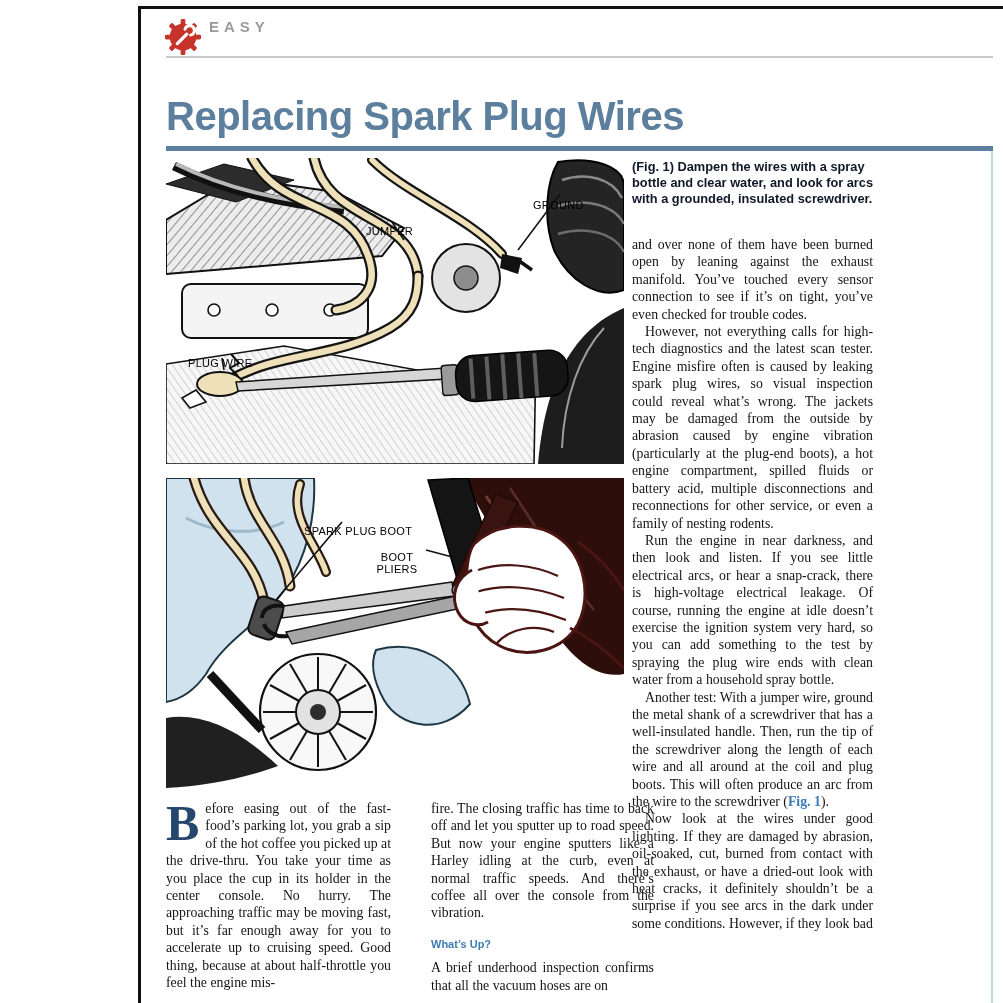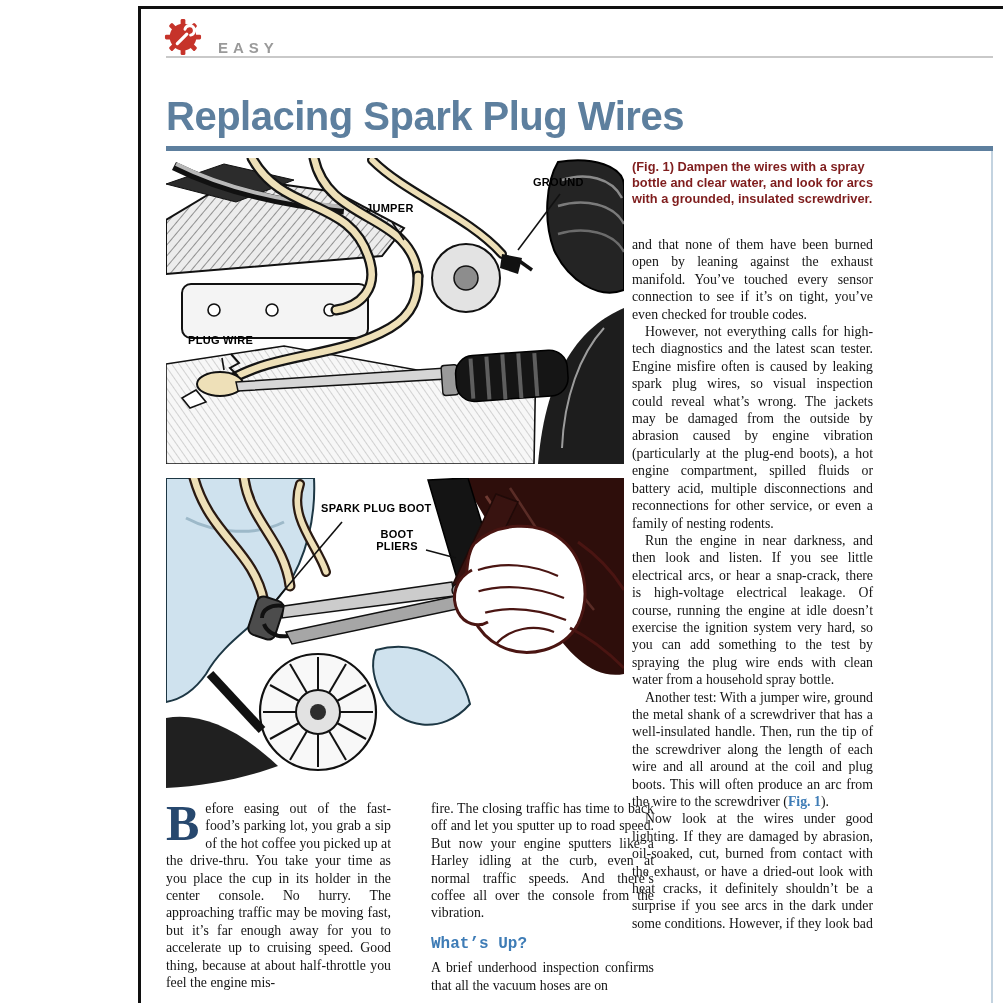--- a/index.html
+++ b/index.html
@@ -6,63 +6,63 @@
   .page{
     position:relative;width:1003px;height:1003px;background:#fff;overflow:hidden;
     font-family:"Liberation Sans",sans-serif;color:#111;
   }
   
   .edge-top{position:absolute;left:138px;top:6px;width:865px;height:3px;background:#101010;}
   .edge-left{position:absolute;left:138px;top:6px;width:3px;height:997px;background:#101010;}
   .edge-right{position:absolute;left:991px;top:146px;width:2px;height:857px;background:#c3d3e0;}
 
   
-  .badge-wrap{position:absolute;left:164px;top:18px;display:flex;align-items:flex-end;gap:16px;}
+  .badge-wrap{position:absolute;left:164px;top:18px;display:flex;align-items:flex-start;gap:7px;}
   .easy-label{font-weight:bold;font-size:15px;letter-spacing:5px;color:var(--easy-gray);}
   .header-rule{position:absolute;left:166px;top:56px;width:827px;height:2px;background:#c9c9c9;}
 
   .page-title{
     position:absolute;left:166px;top:94px;width:820px;
     font-size:40px;font-weight:bold;letter-spacing:-0.5px;color:var(--title-blue);
   }
   .title-rule{position:absolute;left:166px;top:146px;width:827px;height:5px;background:var(--rule-blue);}
 
   
   .fig{position:absolute;background:#fff;}
   .fig1{left:166px;top:158px;width:458px;height:306px;}
   .fig2{left:166px;top:478px;width:458px;height:312px;}
   .figsvg{position:absolute;left:0;top:0;width:100%;height:100%;}
   .fig-label{
-    position:absolute;font-weight:bold;font-size:11px;letter-spacing:.3px;color:#000;
-    white-space:nowrap;background:transparent;
+    position:absolute;font-weight:normal;font-size:11px;letter-spacing:.3px;color:#000;
+    white-space:nowrap;background:transparent;margin-top:23px;
   }
   .fig-label.wrap{white-space:normal;text-align:center;}
 
   
-  .caption{font-weight:bold;color:#7f1d1d;}
+  .caption{font-weight:bold;color:#0f172a;}
   .caption1{position:absolute;left:632px;top:159px;width:246px;font-size:12.8px;line-height:16px;}
   .caption2{position:absolute;left:340px;top:204px;width:118px;font-size:12.5px;line-height:16px;background:#fff;}
   .right-col{
     position:absolute;left:632px;top:236px;width:241px;
     font-family:"Liberation Serif",serif;font-size:13.8px;line-height:17.4px;color:#141414;
   }
   .body-p{margin:0;text-align:justify;}
   .body-p.indent{text-indent:13px;}
   .figref{color:var(--heading-blue);font-weight:bold;}
 
   .col1{position:absolute;left:166px;top:800px;width:225px;
     font-family:"Liberation Serif",serif;font-size:13.8px;line-height:17.4px;color:#141414;}
   .col2{position:absolute;left:400px;top:800px;width:223px;
     font-family:"Liberation Serif",serif;font-size:13.8px;line-height:17.4px;color:#141414;margin-left:31px;}
   .dropcap{
     float:left;font-family:"Liberation Serif",serif;font-weight:bold;
     font-size:50px;line-height:41px;margin:3px 6px 0 0;color:var(--dropcap-navy);
   }
   .whats-up{
-    font-family:Liberation Mono, monospace;font-weight:bold;font-size:16px;
+    font-family:Liberation Sans, sans-serif;font-weight:bold;font-size:11px;
     color:var(--heading-blue);margin:14px 0 6px 0;
   }
 </style>
 </head>
 <body>
 
 <div class="page">
 
   <div class="edge-top"></div>
   <div class="edge-left"></div>
@@ -168,21 +168,21 @@
       </g>
     </svg>
     <div class="fig-label" style="left:200px;top:44px;">JUMPER</div>
     <div class="fig-label" style="left:367px;top:18px;">GROUND</div>
     <div class="fig-label" style="left:22px;top:176px;">PLUG WIRE</div>
   </div>
 
   <div class="caption caption1">(Fig. 1) Dampen the wires with a spray bottle and clear water, and look for arcs with a grounded, insulated screwdriver.</div>
 
   <div class="right-col">
-      <p class="body-p"><span>and that none of them have been burned open by leaning against the exhaust manifold. You’ve touched every sensor connection to see if it’s on tight, you’ve even checked for trouble codes.</span></p>
+      <p class="body-p"><span>and over none of them have been burned open by leaning against the exhaust manifold. You’ve touched every sensor connection to see if it’s on tight, you’ve even checked for trouble codes.</span></p>
       <p class="body-p indent"><span>However, not everything calls for high-tech diagnostics and the latest scan tester. Engine misfire often is caused by leaking spark plug wires, so visual inspection could reveal what’s wrong. The jackets may be damaged from the outside by abrasion caused by engine vibration (particularly at the plug-end boots), a hot engine compartment, spilled fluids or battery acid, multiple disconnections and reconnections for other service, or even a family of nesting rodents.</span></p>
       <p class="body-p indent"><span>Run the engine in near darkness, and then look and listen. If you see little electrical arcs, or hear a snap-crack, there is high-voltage electrical leakage. Of course, running the engine at idle doesn’t exercise the ignition system very hard, so you can add something to the test by spraying the plug wire ends with clean water from a household spray bottle.</span></p>
       <p class="body-p indent"><span>Another test: With a jumper wire, ground the metal shank of a screwdriver that has a well-insulated handle. Then, run the tip of the screwdriver along the length of each wire and all around at the coil and plug boots. This will often produce an arc from the wire to the screwdriver (</span><span class="figref">Fig. 1</span><span>).</span></p>
       <p class="body-p indent"><span>Now look at the wires under good lighting. If they are damaged by abrasion, oil-soaked, cut, burned from contact with the exhaust, or have a dried-out look with heat cracks, it definitely shouldn’t be a surprise if you see arcs in the dark under some conditions. However, if they look bad</span></p>
     </div>
 
   <div class="fig fig2">
     <svg class="figsvg" viewBox="0 0 458 312" preserveAspectRatio="none">
       <g>
         <path d="M0,0 L148,0 C150,40 140,80 120,110 C95,146 60,160 40,196 C26,216 12,222 0,224 Z" fill="#cfe2ee" stroke="#1d3744" stroke-width="2"></path>
@@ -243,21 +243,21 @@
         <path d="M330,166 C344,150 368,146 388,154" stroke="#4a1512" stroke-width="2.2" fill="none"></path>
         <path d="M306,92 C290,100 284,118 292,134 C298,146 312,150 322,144" fill="#fff" stroke="#4a1512" stroke-width="3"></path>
         <path d="M412,64 C432,78 448,96 458,112" stroke="#4a1512" stroke-width="3" fill="none"></path>
         <path d="M404,150 C424,160 444,176 458,190" stroke="#4a1512" stroke-width="3" fill="none"></path>
       </g>
       <g stroke="#111" stroke-width="1.6">
         <line x1="176" y1="44" x2="110" y2="122"></line>
         <line x1="260" y1="72" x2="290" y2="80"></line>
       </g>
     </svg>
-    <div class="fig-label" style="left:155px;top:24px;">SPARK PLUG BOOT</div>
+    <div class="fig-label" style="left:138px;top:24px;">SPARK PLUG BOOT</div>
     <div class="fig-label wrap" style="left:204px;top:50px;width:54px;">BOOT PLIERS</div>
 
   </div>
 
   <div class="col1">
     <p class="body-p"><span class="dropcap">B</span><span>efore easing out of the fast-food’s parking lot, you grab a sip of the hot coffee you picked up at the drive-thru. You take your time as you place the cup in its holder in the center console. No hurry. The approaching traffic may be moving fast, but it’s far enough away for you to accelerate up to cruising speed. Good thing, because at about half-throttle you feel the engine mis-</span></p>
   </div>
 
   <div class="col2">
     <p class="body-p">fire. The closing traffic has time to back off and let you sputter up to road speed. But now your engine sputters like a Harley idling at the curb, even at normal traffic speeds. And there’s coffee all over the console from the vibration.</p>

